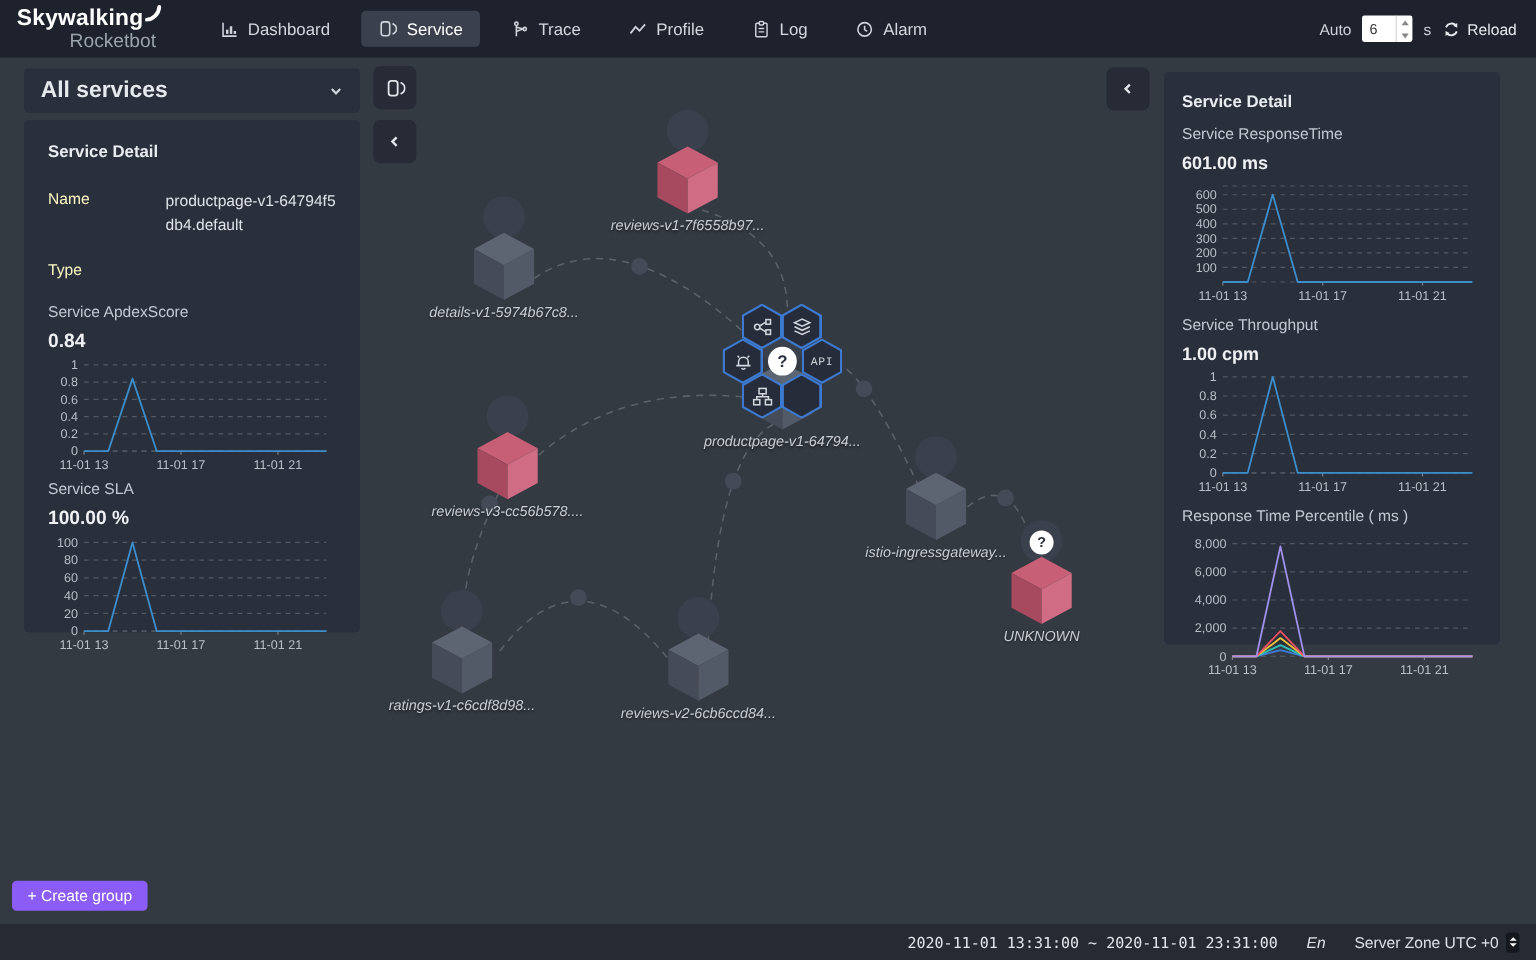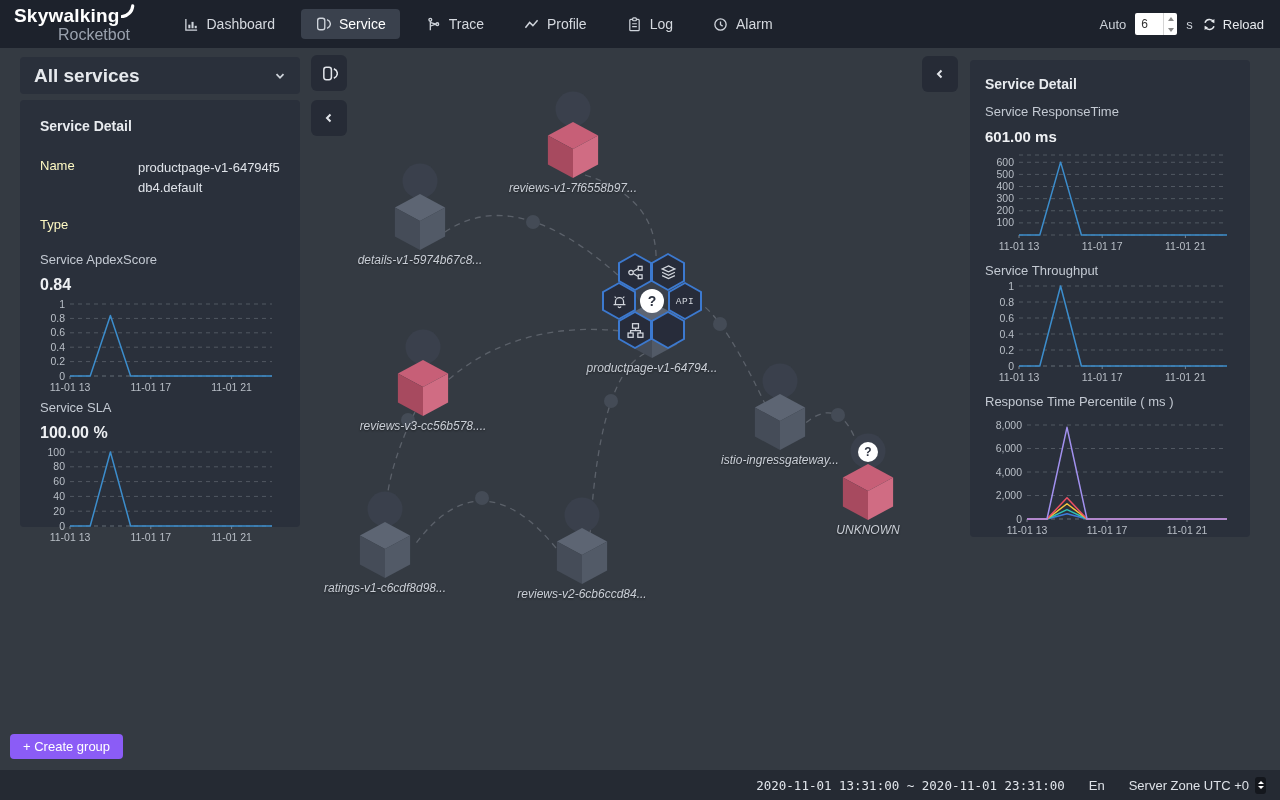--- a/index.html
+++ b/index.html
@@ -101,21 +101,21 @@
   .hex svg { stroke:#d2d6dd; fill:none; stroke-width:1.2; }
 
   
   .create-group { position:absolute; left:10px; top:734px; background:#8b5cf6; color:#fff;
                   font-size:13px; border:0; border-radius:4px; padding:5px 13px; cursor:pointer; z-index:15;
                   font-family:"Liberation Sans",sans-serif; }
   .footer { position:absolute; left:0; bottom:0; width:100%; height:30px; background:#252a33;
             display:flex; align-items:center; justify-content:flex-end; gap:24px; padding-right:14px;
             z-index:25; }
   .time-range { color:#e2e6ec; font-size:12.5px; font-family:"DejaVu Sans Mono",monospace; cursor:pointer; }
-  .footer-lang { color:#dde1e7; font-size:13px; cursor:pointer; }
+  .footer-lang { color:#dde1e7; font-size:13px; cursor:pointer;font-style:italic; }
   .footer-zone { color:#dde1e7; font-size:13px; display:flex; align-items:center; gap:6px; }
   .zone-spin { width:11px; height:17px; background:#14171d; border-radius:3px; display:flex;
                flex-direction:column; align-items:center; justify-content:center; gap:2px; cursor:pointer; }
   .zone-spin b { display:block; border-left:3px solid transparent; border-right:3px solid transparent; }
   .zone-spin .u { border-bottom:3.5px solid #fff; }
   .zone-spin .d { border-top:3.5px solid #fff; }
 </style>
 </head>
 <body>
 
@@ -471,20 +471,21 @@
           <line x1="34" x2="242" y1="88" y2="88" class="grid"></line>
           <line x1="34" x2="34" y1="88" y2="91" class="tick"></line>
           <text x="34" y="103" text-anchor="middle">11-01 13</text>
           <line x1="117.2" x2="117.2" y1="88" y2="91" class="tick"></line>
           <text x="117.2" y="103" text-anchor="middle">11-01 17</text>
           <line x1="200.4" x2="200.4" y1="88" y2="91" class="tick"></line>
           <text x="200.4" y="103" text-anchor="middle">11-01 21</text>
           <polyline points="34,88 54.8,88 75.6,15.151515151515156 96.4,88 117.2,88 138,88 158.8,88 179.6,88 200.4,88 221.2,88 242,88" fill="none" stroke="#3c8dcc" stroke-width="1.5" stroke-linejoin="round"></polyline>
         </svg></div>
     <div class="metric-label">Service Throughput</div>
+    <div class="metric-value">1.00 cpm</div>
     <div class="chart" style="width: 250px; height: 106px;"><svg width="250" height="106" viewBox="0 0 250 106">
           <line x1="34" x2="242" y1="8" y2="8" class="grid"></line>
           <text x="29" y="11.5" text-anchor="end">1</text>
           <line x1="34" x2="242" y1="24" y2="24" class="grid"></line>
           <text x="29" y="27.5" text-anchor="end">0.8</text>
           <line x1="34" x2="242" y1="40" y2="40" class="grid"></line>
           <text x="29" y="43.5" text-anchor="end">0.6</text>
           <line x1="34" x2="242" y1="56" y2="56" class="grid"></line>
           <text x="29" y="59.5" text-anchor="end">0.4</text>
           <line x1="34" x2="242" y1="72" y2="72" class="grid"></line>

